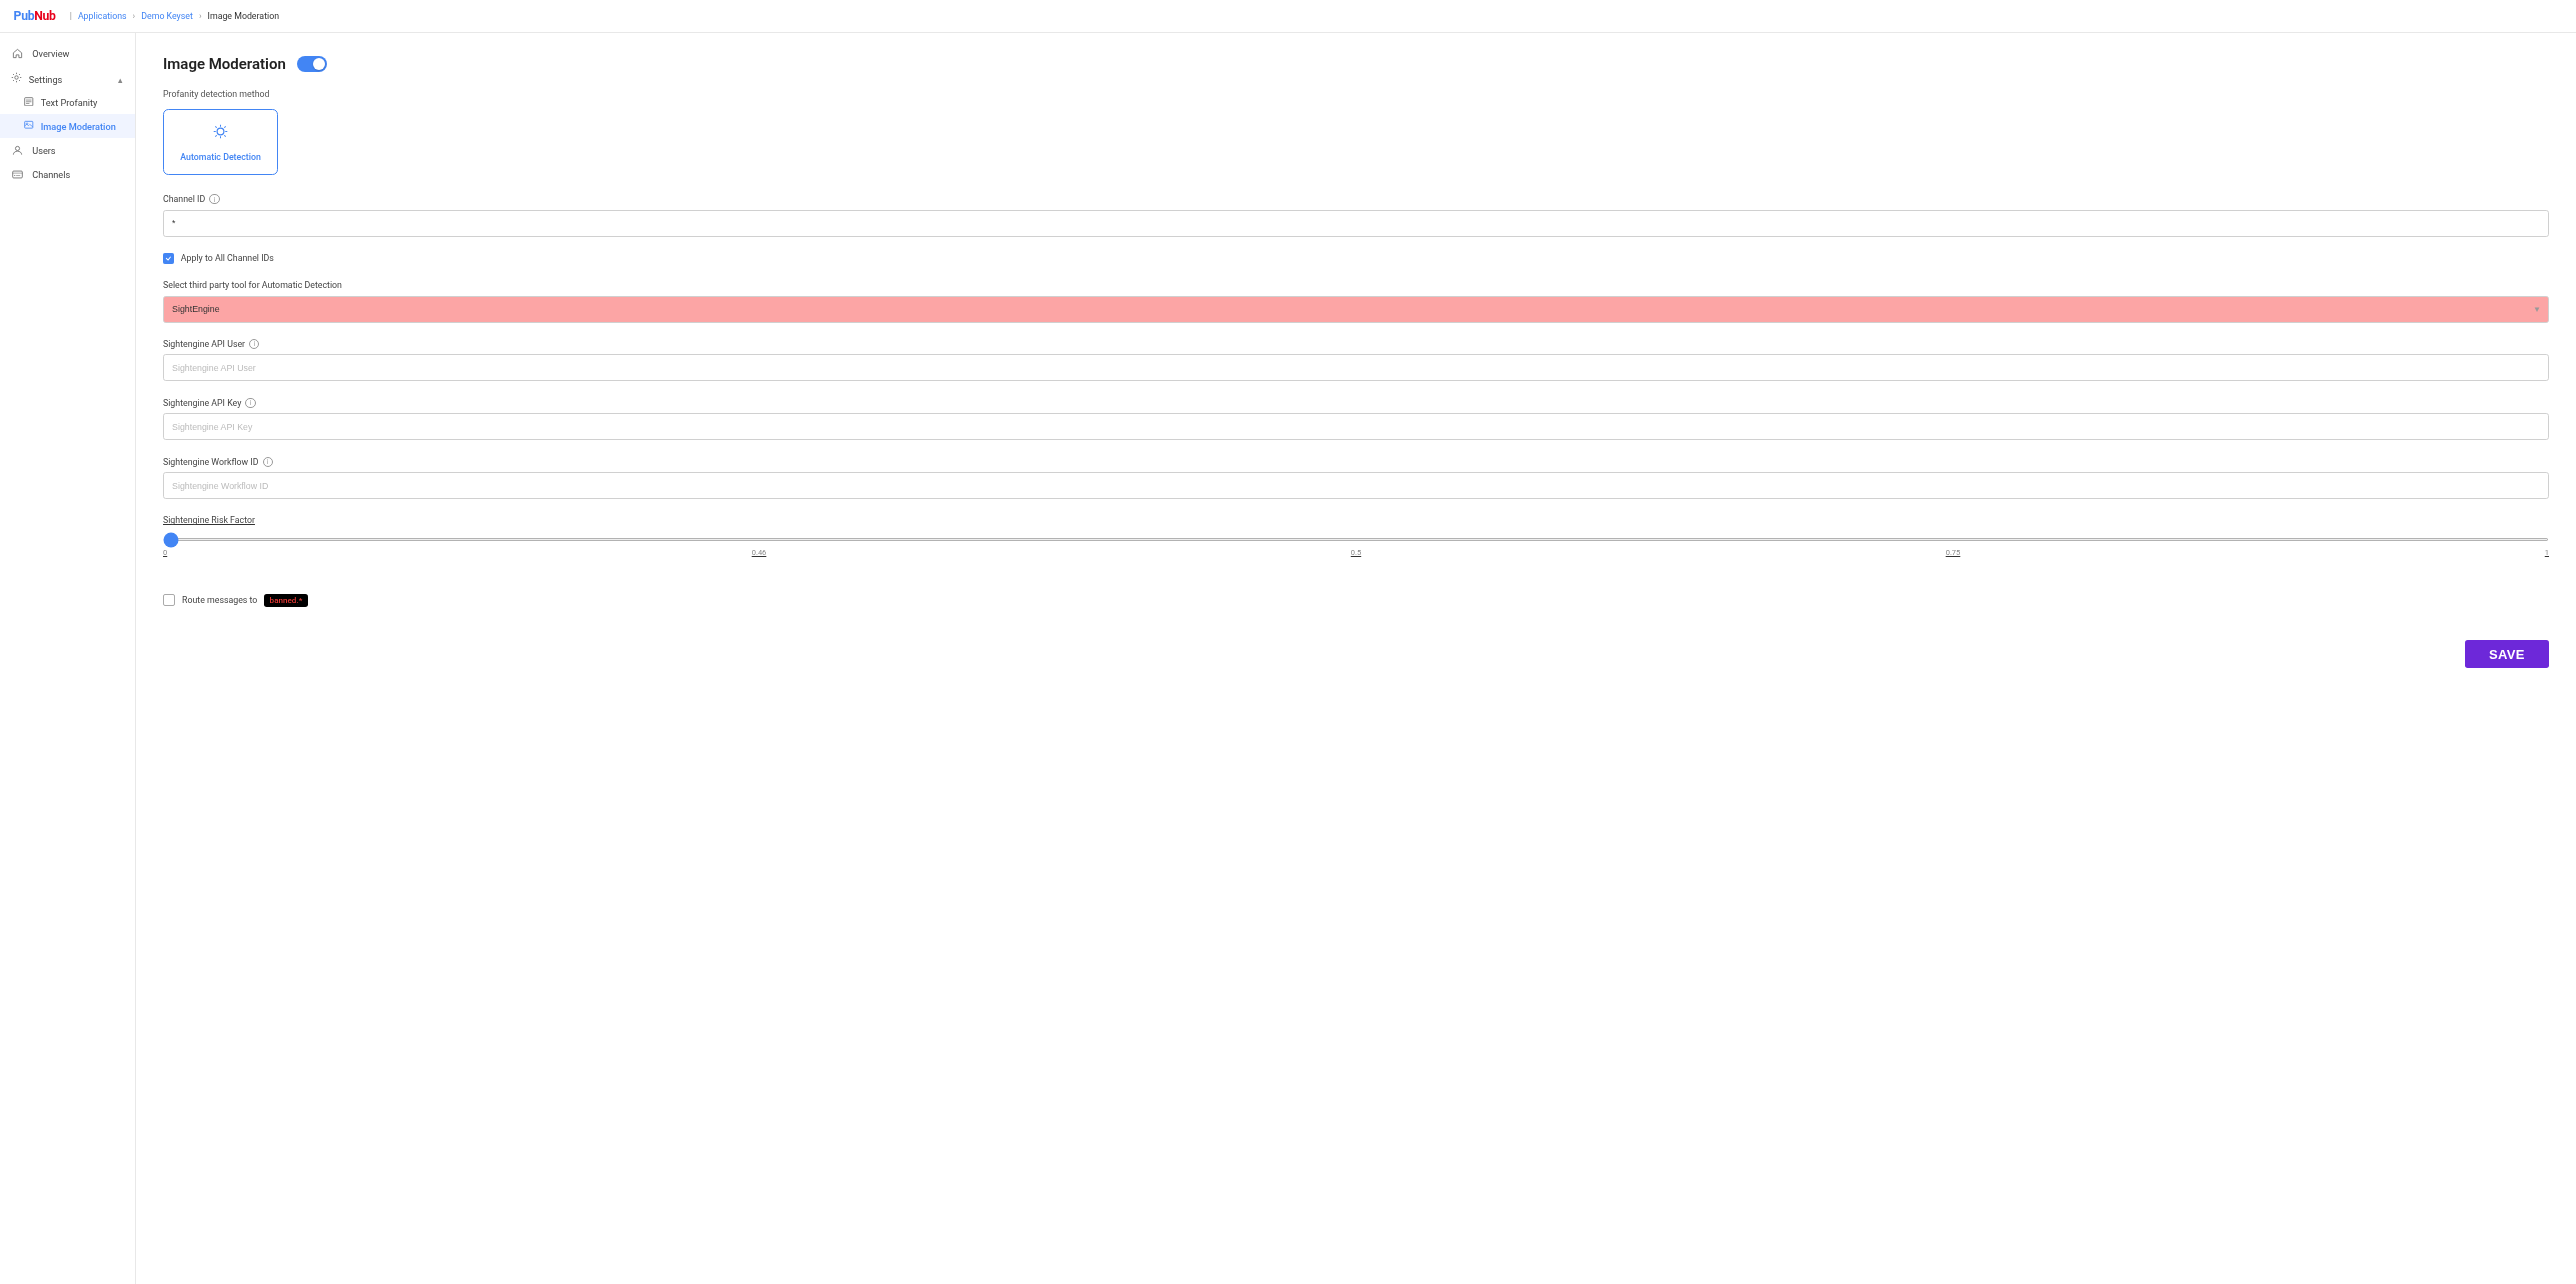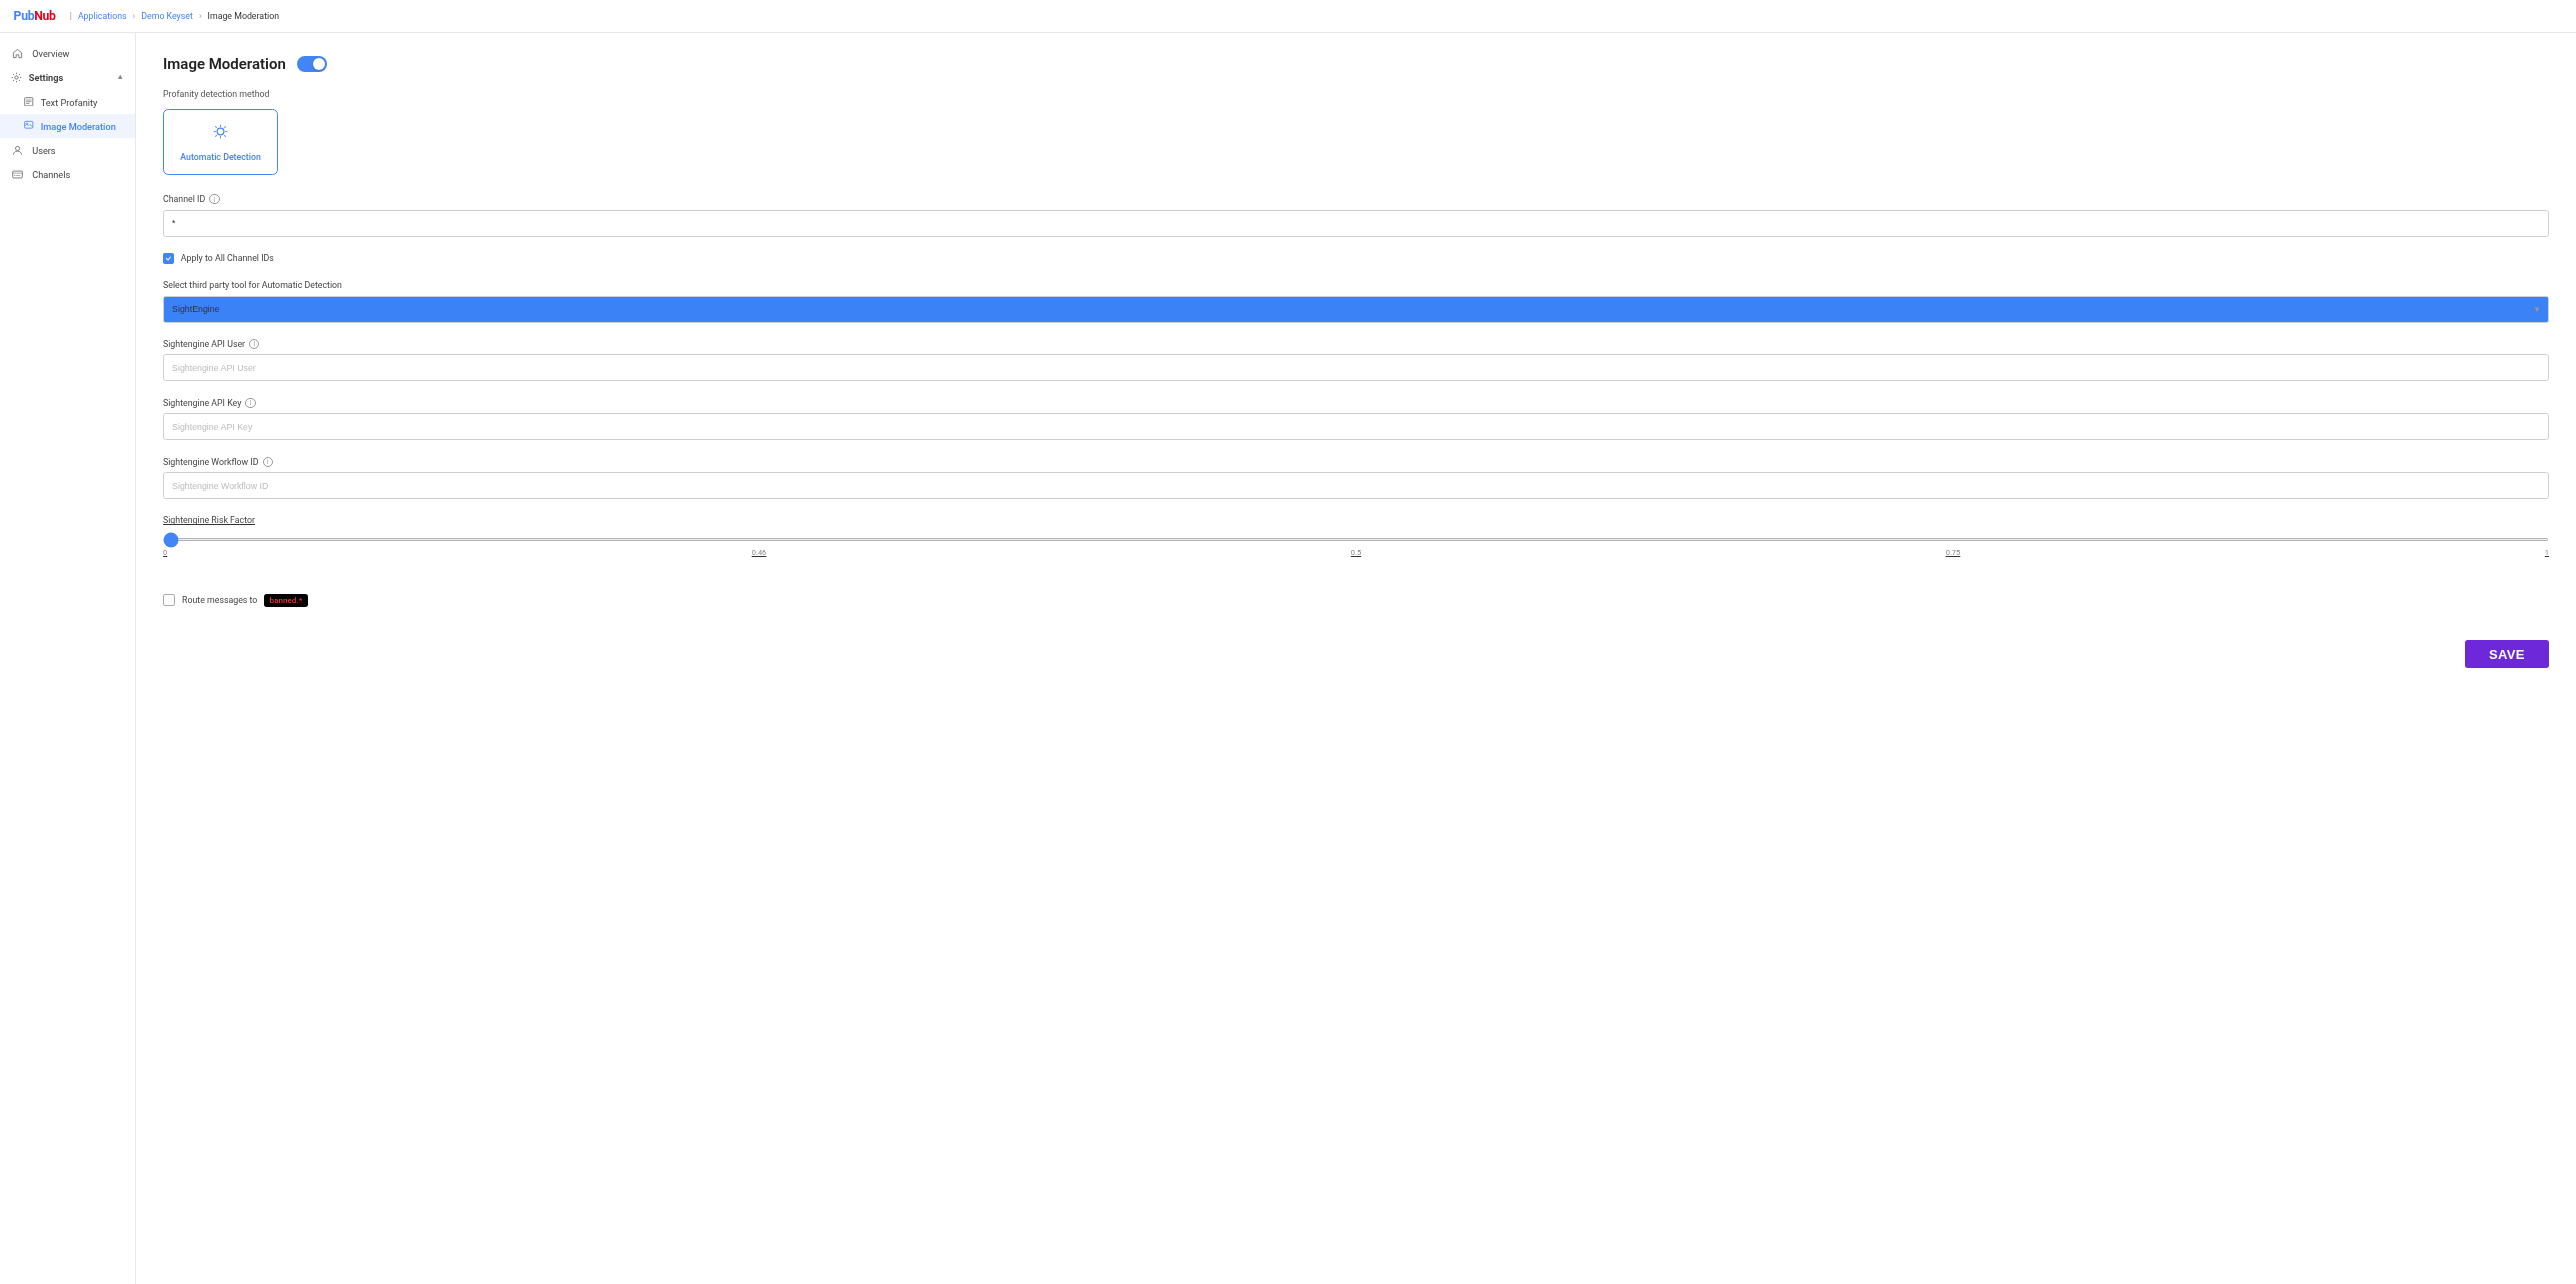--- a/index.html
+++ b/index.html
@@ -54,27 +54,26 @@
       padding: 6.1px 11px;
       cursor: pointer;
       font-size: 9.2px;
       color: #444;
       border-radius: 0;
     }
     .sidebar-item .icon { width: 12.2px; height: 12.2px; display: flex; align-items: center; justify-content: center; flex-shrink: 0; }
 
     .sidebar-settings {
       display: flex;
-      align-items: flex-start;
+      align-items: flex-end;
       gap: 6.8px;
       padding: 6.1px 11px;
       cursor: pointer;
       font-size: 9.2px;
       color: #444;
-      font-weight: bold;
     }
     .settings-expand { margin-left: auto; font-size: 7.5px; color: #888; }
 
     .sidebar-sub-item {
       display: flex;
       align-items: center;
       gap: 6.8px;
       padding: 6.1px 11px 6.1px 24.4px;
       cursor: pointer;
       font-size: 9.2px;
@@ -232,21 +231,21 @@
       margin-bottom: 16.3px;
     }
     .select-field {
       width: 100%;
       height: 27px;
       border: 0.7px solid #d0d0d0;
       border-radius: 2.7px;
       padding: 0 24.4px 0 8.1px;
       font-size: 8.8px;
       color: #333;
-      background: #3b82f6;
+      background: #fca5a5;
       appearance: none;
       outline: none;
       cursor: pointer;
     }
     .select-arrow {
       position: absolute;
       right: 8.1px;
       top: 50%;
       transform: translateY(-50%);
       color: #999;

